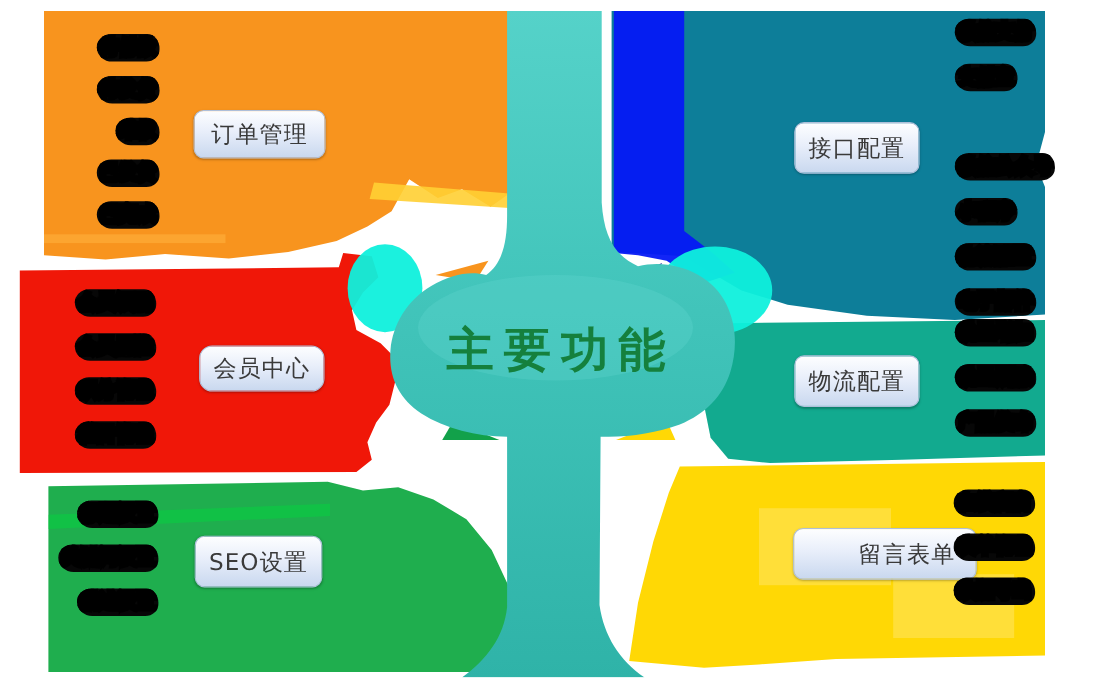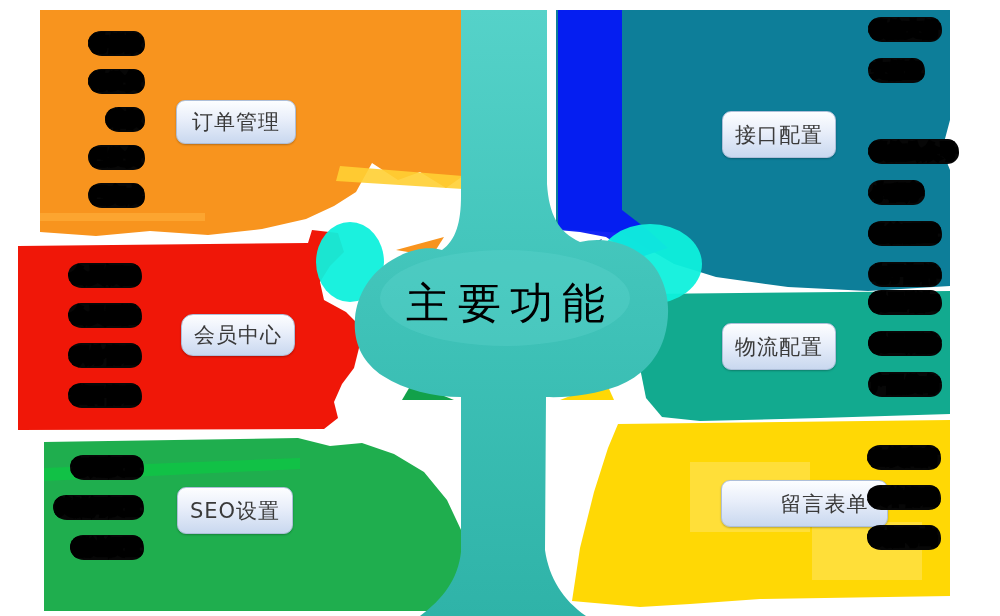--- a/index.html
+++ b/index.html
@@ -11,22 +11,22 @@
   .node-box{
     position:absolute;display:flex;align-items:center;justify-content:center;
     background:linear-gradient(180deg,#fdfeff 0%,#e8eefa 45%,#c9d8ef 100%);
     border:1px solid #aebfd9;border-radius:9px;
     box-shadow:0 1px 2px rgba(0,0,0,.25);
     color:#3a3a3a;font-size:21px;letter-spacing:1px;white-space:nowrap;
   }
 
   
   .center-label{
-    position:absolute;left:350px;top:275px;width:320px;text-align:center;
-    color:#000000;font-size:43px;letter-spacing:9px;font-weight:400;white-space:nowrap;
+    position:absolute;left:350px;top:290px;width:320px;text-align:center;
+    color:#15803d;font-size:43px;letter-spacing:9px;font-weight:700;white-space:nowrap;
   }
 
   
   .leaf-col{position:absolute;display:flex;flex-direction:column;width:92px;}
   .leaf-col.left{align-items:flex-end;}
   .leaf-col.right{align-items:flex-start;}
   .leaf{
     position:relative;height:25px;line-height:25px;margin-bottom:var(--gap,15px);
     background:#070707;color:#000000;border-radius:13px 11px 12px 14px/12px 13px 11px 13px;
     font-size:17px;font-weight:bold;text-align:center;overflow:hidden;

